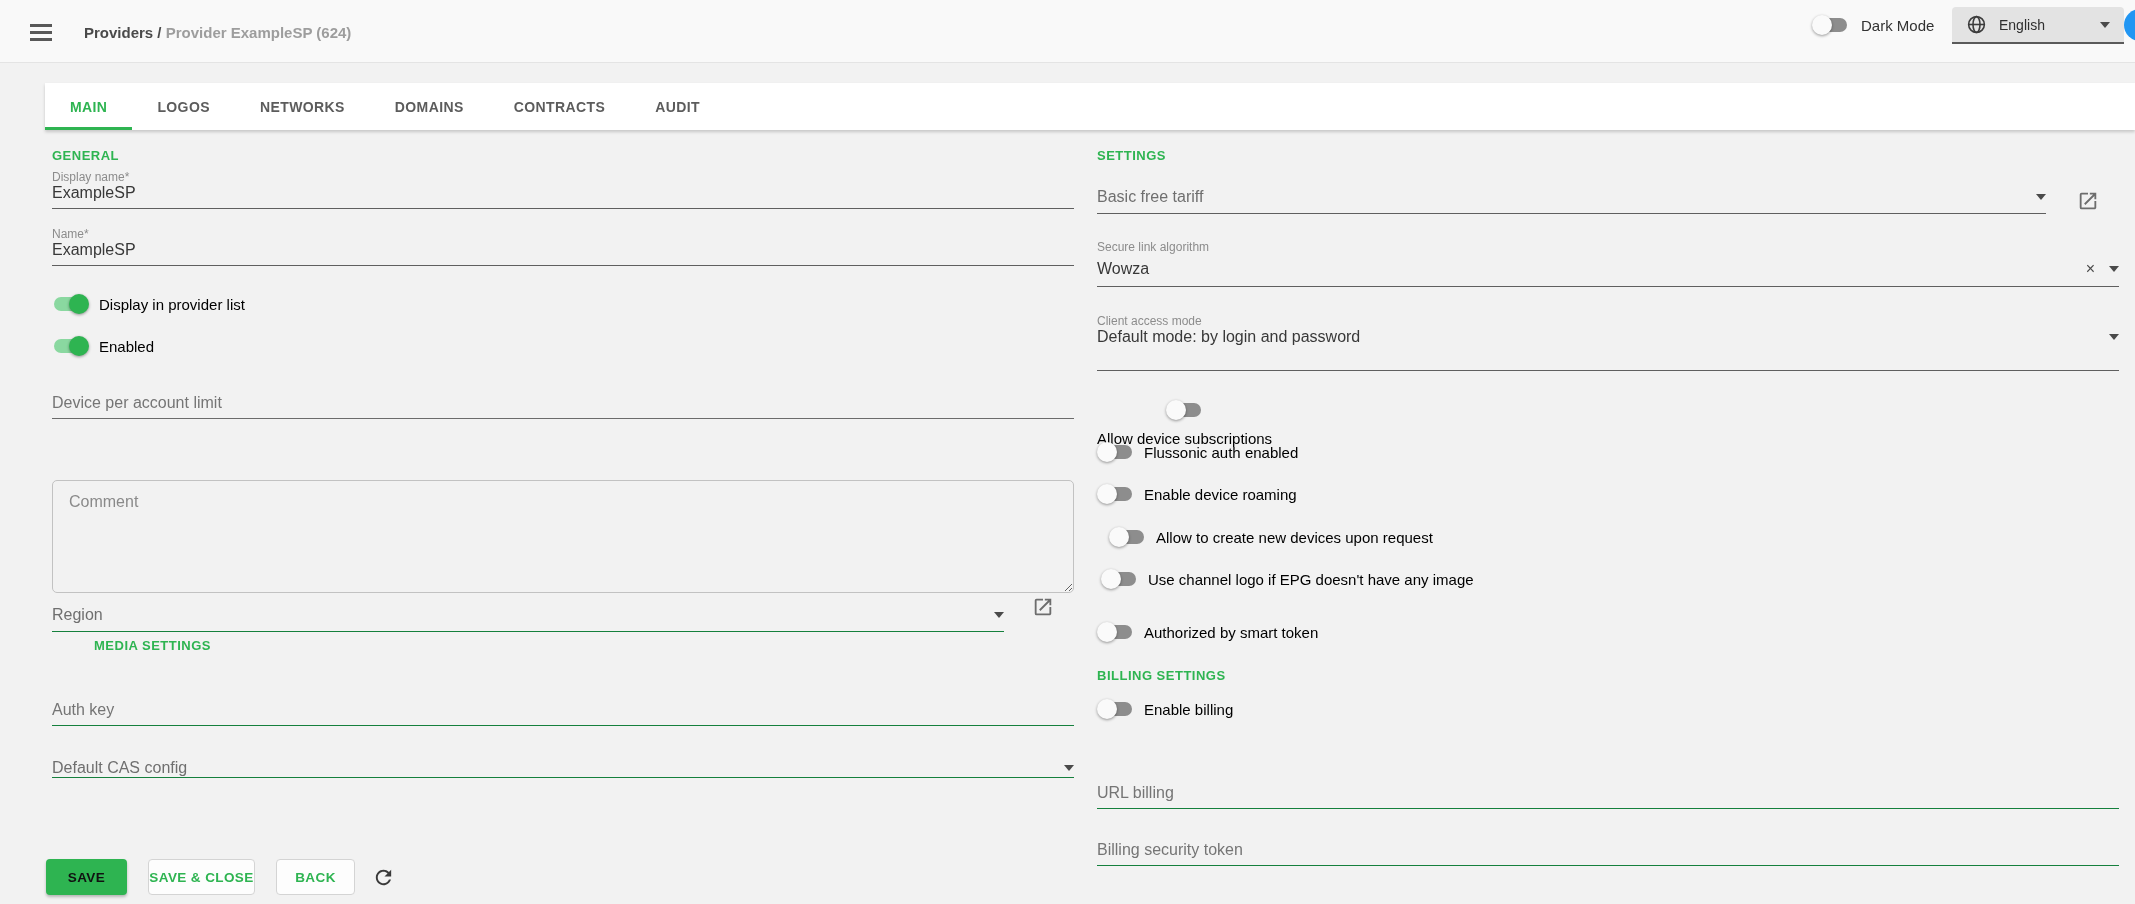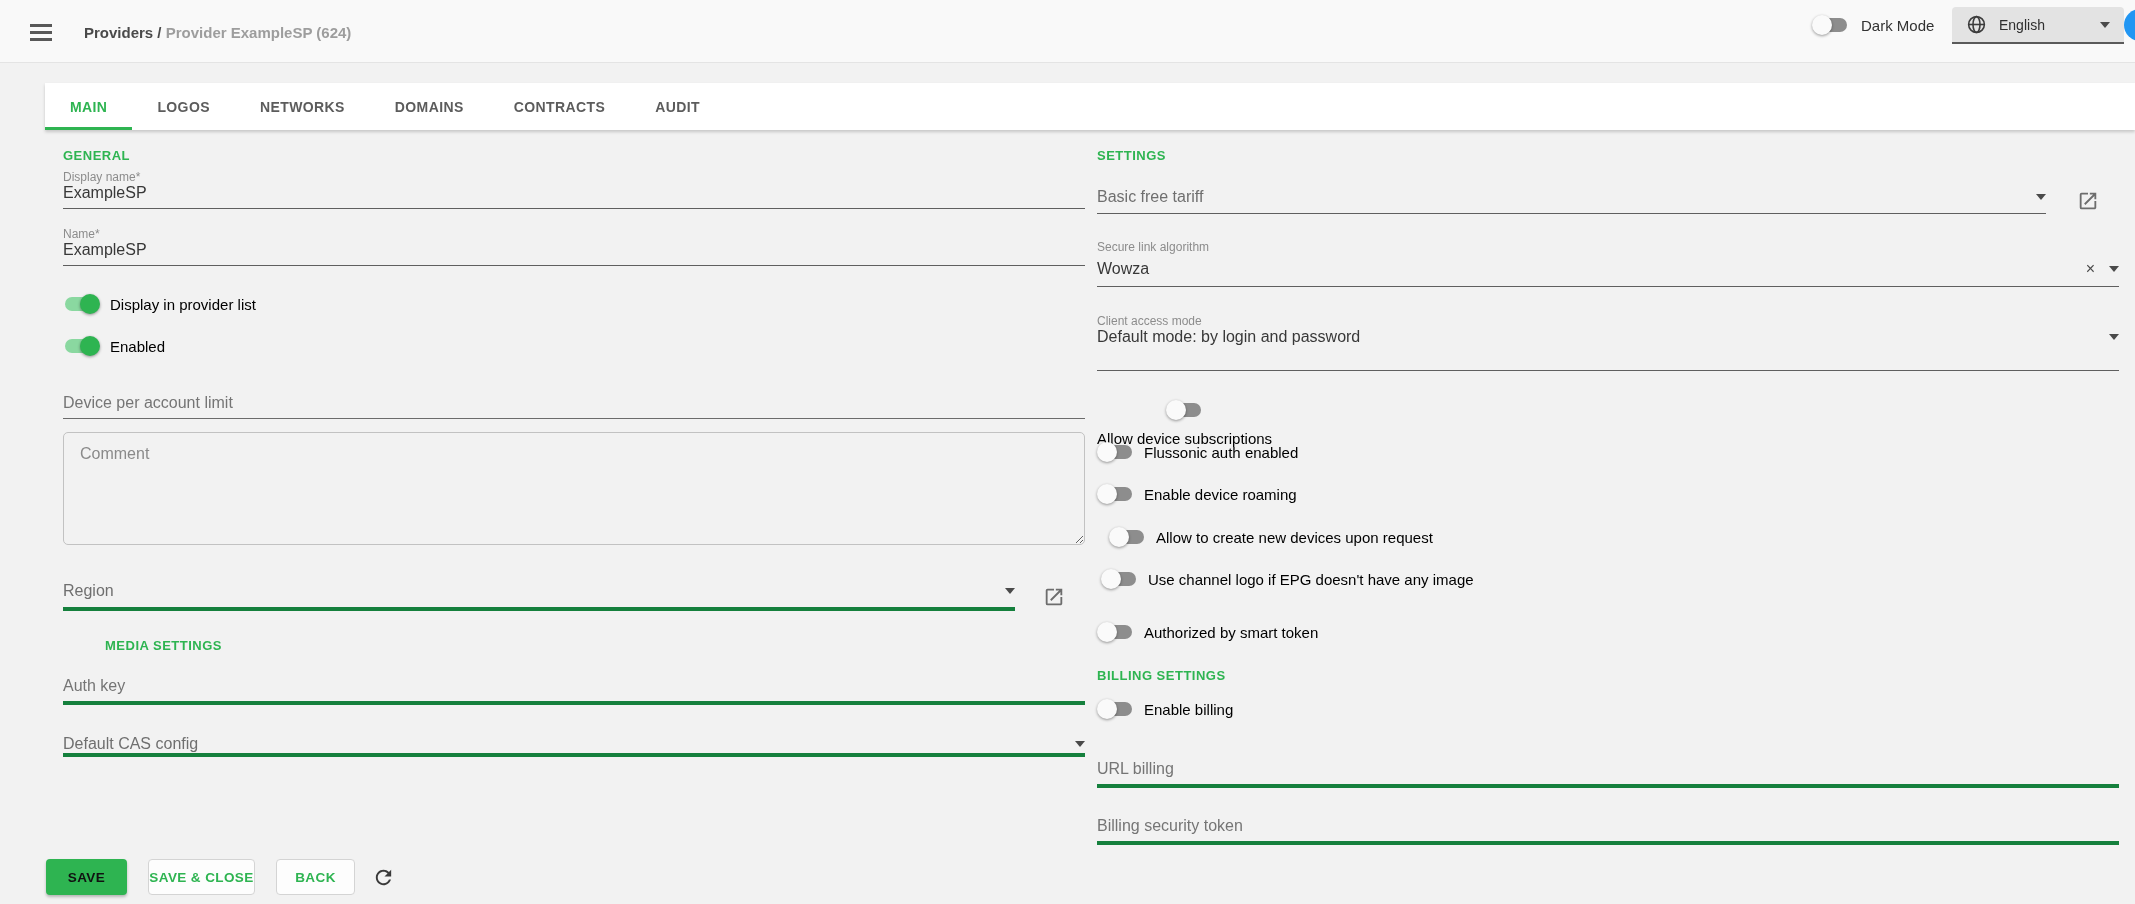--- a/index.html
+++ b/index.html
@@ -32,37 +32,37 @@
   .lang-select .txt { font-size:14px; color:#2f2f2f; flex:1; }
   .avatar { position:absolute; left:2124px; top:9px; width:32px; height:32px; border-radius:50%; background:#2196f3; }
 
   
   .tabcard { position:absolute; left:45px; top:83px; right:0; height:47px; background:#ffffff; box-shadow:0 2px 3px rgba(0,0,0,.18); display:flex; align-items:stretch; }
   .tab { position:relative; display:flex; align-items:center; padding:0 25px; font-size:14px; font-weight:700; letter-spacing:.4px; color:#5c5c5c; cursor:pointer; }
   .tab.active { color:#2eb451; }
   .tab.active::after { content:""; position:absolute; left:0; right:0; bottom:0; height:3px; background:#2eb451; }
 
   
-  .col-l { position:absolute; left:63px;  top:0; width:1022px; height:784px; }
+  .col-l { position:absolute; left:52px;  top:0; width:1022px; height:784px; }
   .col-r { position:absolute; left:1097px; top:0; width:1022px; height:676px; }
   .section-h { position:absolute; font-size:13px; font-weight:700; letter-spacing:.5px; color:#2eb451; }
   .flabel { font-size:12px; color:#8c8c8c; display:block; }
   .fvalue { font-size:16px; color:#383838; }
   .txtin { width:100%; border:none; outline:none; background:transparent; font-family:"Liberation Sans",sans-serif; font-size:16px; color:#383838; padding:0 0 6px 0; }
   .txtin::placeholder { color:#757575; opacity:1; }
   .u-dark  { border-bottom:1px solid #5f5f5f; }
-  .u-mid   { border-bottom:4px solid #15803d; }
+  .u-mid   { border-bottom:1px solid #15803d;margin-top:24px; }
   .selrow { display:flex; align-items:center; cursor:pointer; }
   .selrow .fvalue, .selrow .ph { flex:1; }
   .ph { font-size:16px; color:#6f6f6f; }
   .caret { width:0; height:0; border-left:5.5px solid transparent; border-right:5.5px solid transparent; border-top:6.5px solid #4a4a4a; flex:0 0 auto; }
   .clear-x { font-size:16px; color:#4a4a4a; margin-right:14px; cursor:pointer; line-height:1; }
   .toggle-row { position:absolute; display:flex; align-items:center; gap:10px; }
   .toggle-row .tlabel { font-size:15px; color:#000000; }
-  textarea.comment { width:1022px; height:113px; border:1px solid #c2c2c2; border-radius:5px; background:transparent; resize:both; padding:12px 16px; font-family:"Liberation Sans",sans-serif; font-size:16px; color:#383838; outline:none; }
+  textarea.comment { width:1022px; height:113px; border:1px solid #c2c2c2; border-radius:5px; background:transparent; resize:both; padding:12px 16px; font-family:"Liberation Sans",sans-serif; font-size:16px; color:#383838; outline:none;margin-top:48px; }
   textarea.comment::placeholder { color:#8a8a8a; opacity:1; }
   .icon-btn { cursor:pointer; display:inline-flex; }
 
   
   .btn { position:absolute; top:859px; height:36px; border-radius:4px; font-family:"Liberation Sans",sans-serif; font-size:13.5px; font-weight:700; letter-spacing:.4px; display:flex; align-items:center; justify-content:center; cursor:pointer; }
   .btn-save { left:46px; width:81px; background:#2eb451; color:#111; border:none; box-shadow:0 2px 3px rgba(0,0,0,.25); }
   .btn-ghost { background:#fdfdfd; color:#2eb451; border:1px solid #d4d4d4; }
   .btn-savec { left:148px; width:107px; }
   .btn-back  { left:276px; width:79px; }
   .refresh { position:absolute; left:372px; top:866px; }

